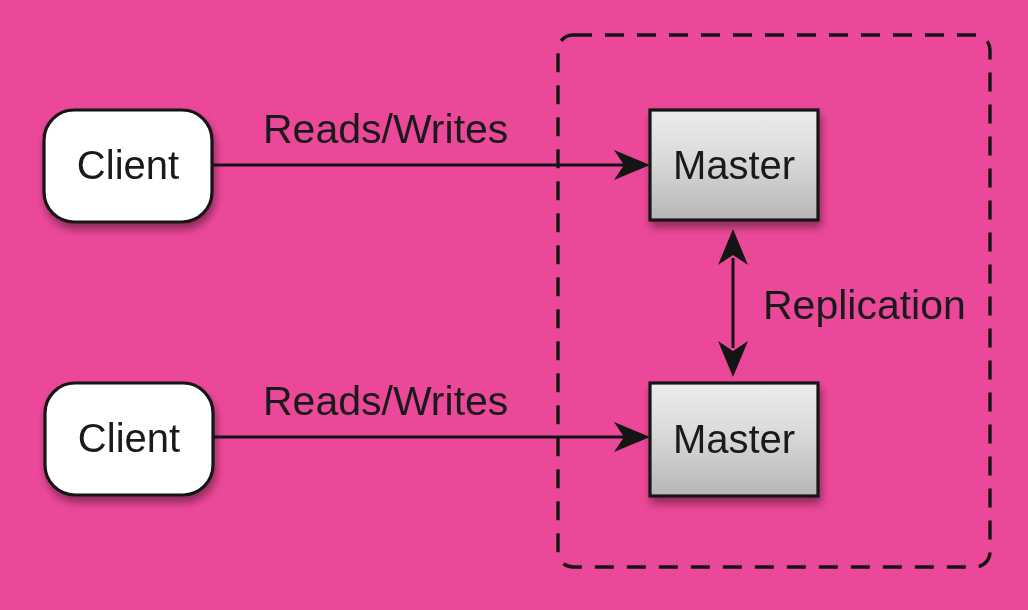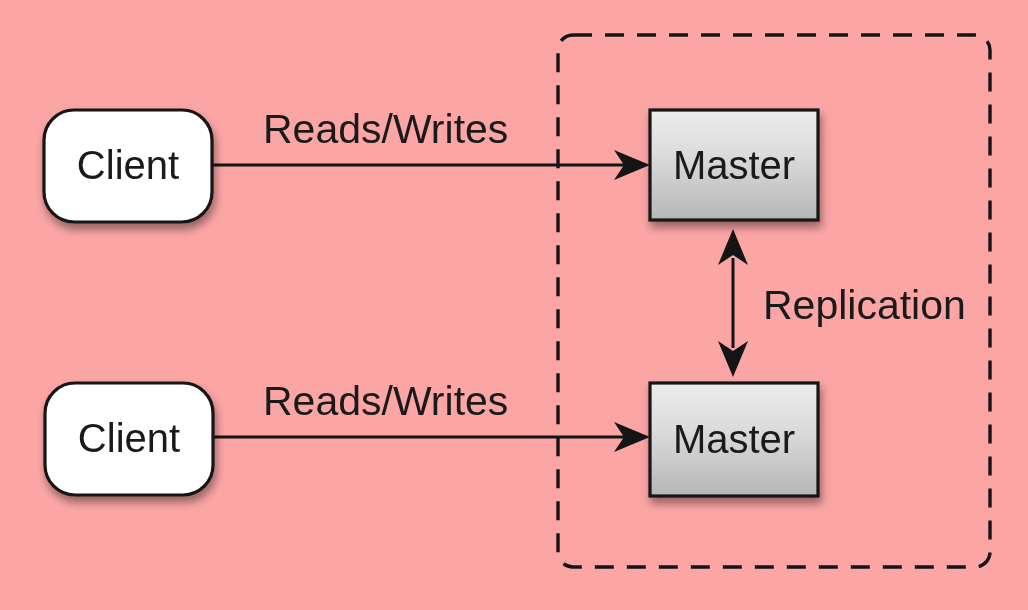--- a/index.html
+++ b/index.html
@@ -5,21 +5,21 @@
   html, body {
     margin: 0;
     padding: 0;
     background: #ffffff;
     font-family: "Liberation Sans", sans-serif;
   }
   .stage {
     position: relative;
     width: 1028px;
     height: 610px;
-    background: #fca5a5;
+    background: #ec4899;
     overflow: hidden;
   }
   svg { display: block; }
   .node-label {
     font-family: "Liberation Sans", sans-serif;
     font-size: 40px;
     fill: #1a1a1a;
   }
   .edge-label {
     font-family: "Liberation Sans", sans-serif;

